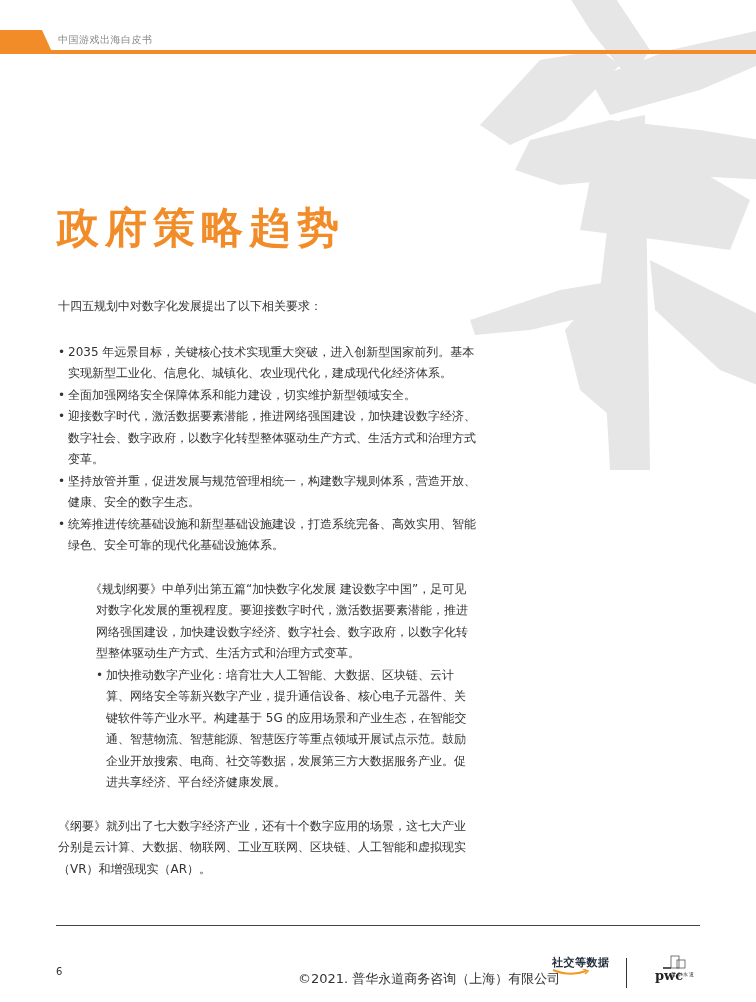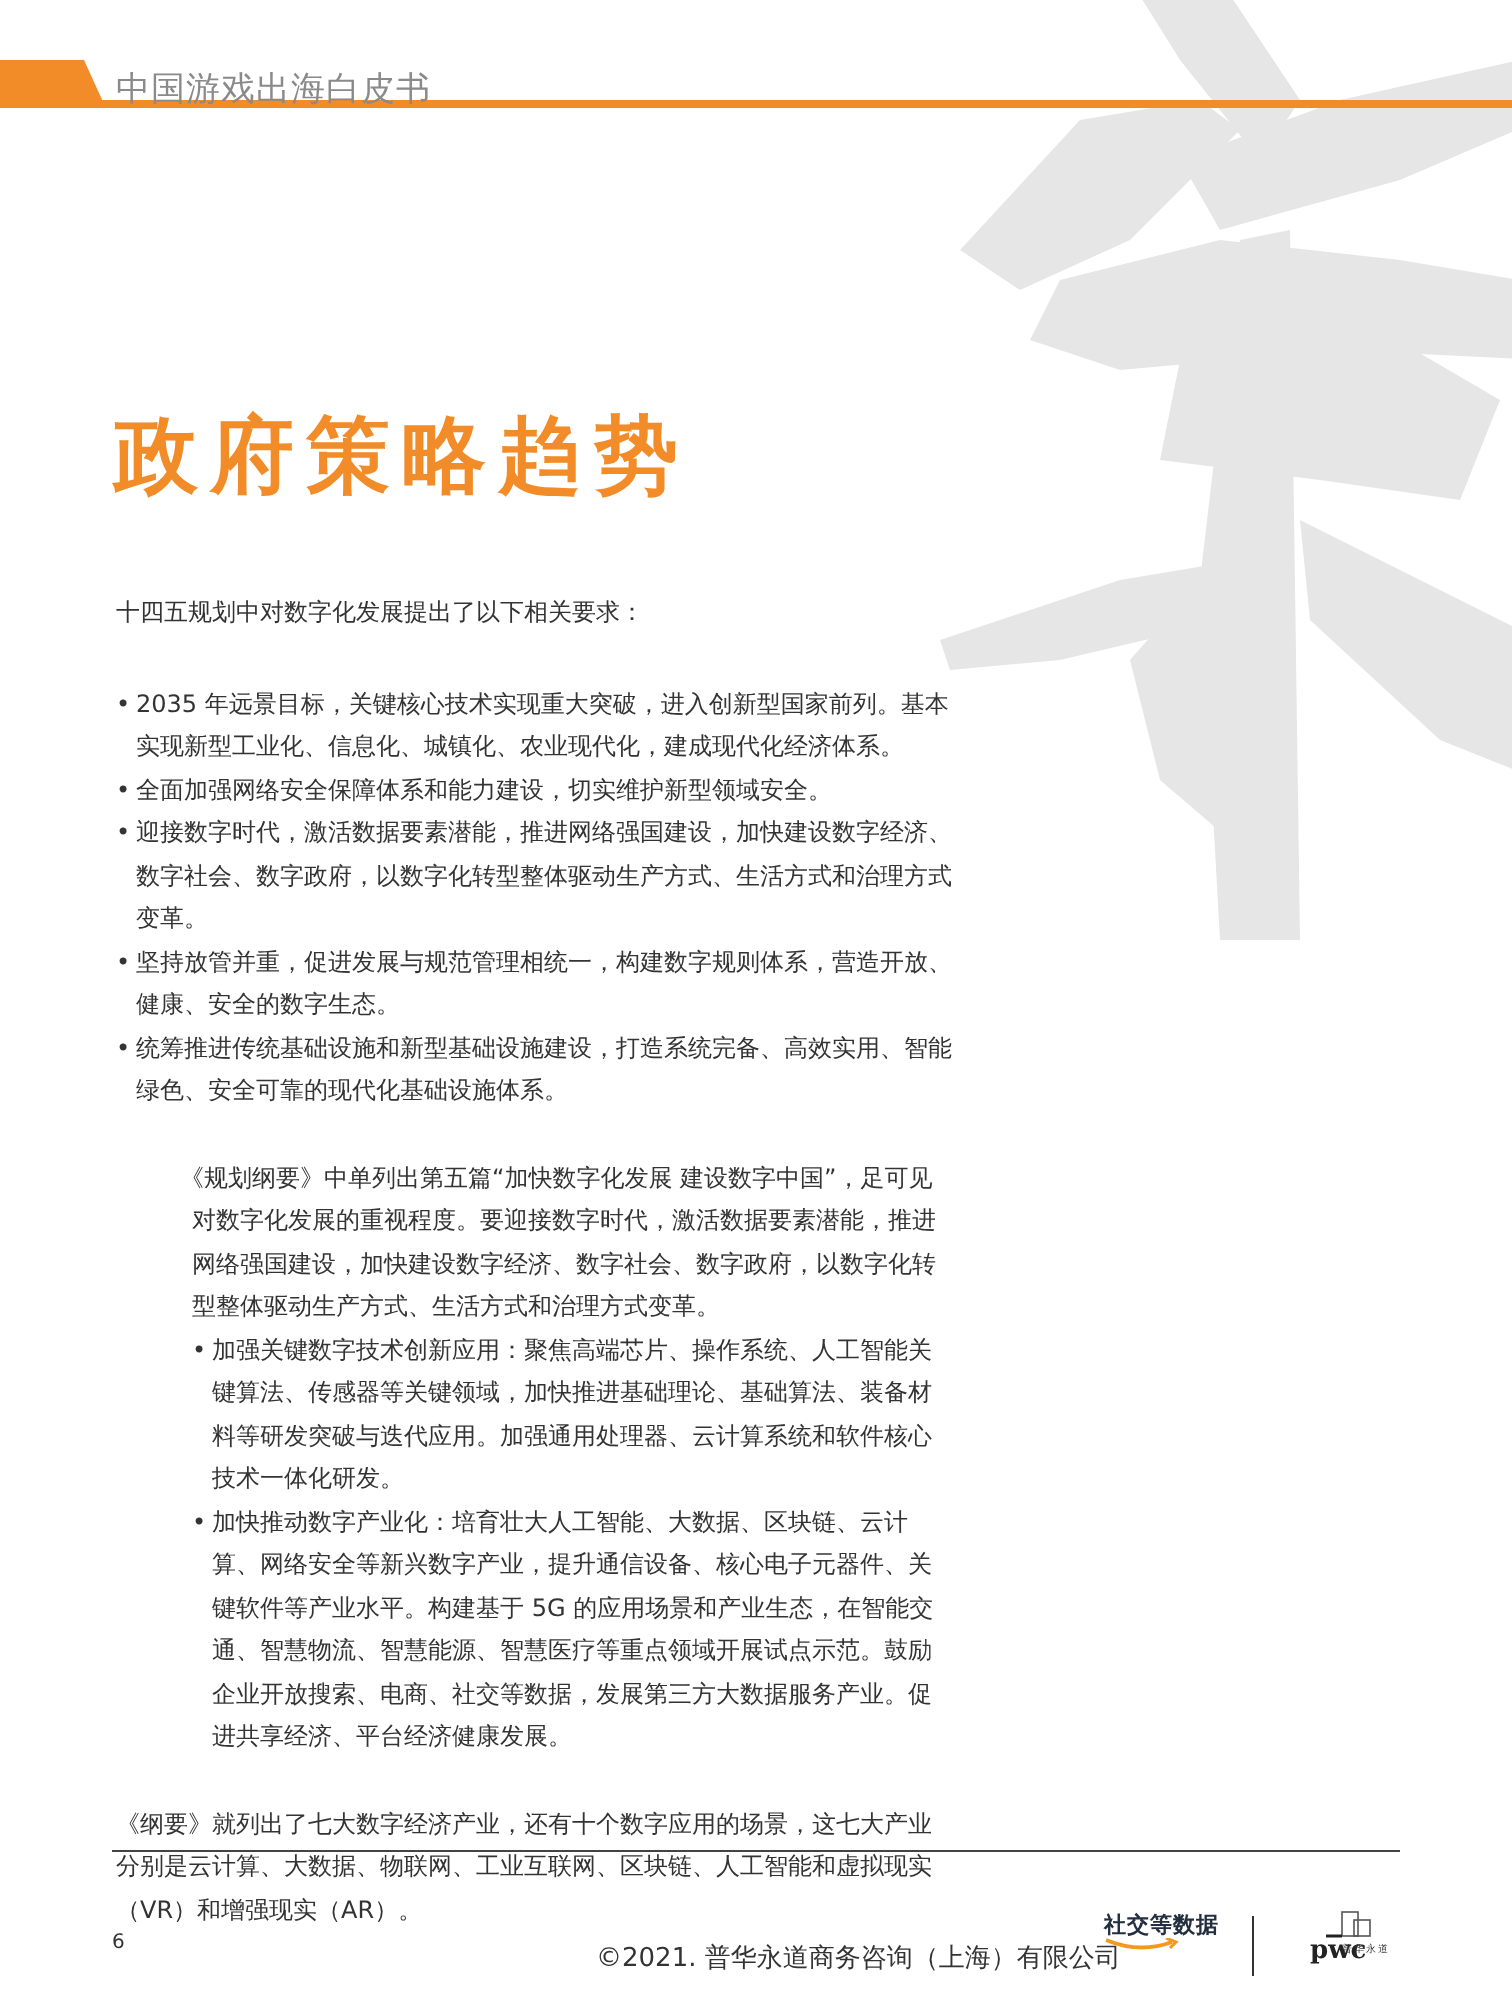--- a/index.html
+++ b/index.html
@@ -16,21 +16,21 @@
       position: absolute; left: 0; top: 30px; width: 52px; height: 22px;
       background: #f28c28;
       clip-path: polygon(0 0, 42px 0, 52px 22px, 0 22px);
       z-index: 2;
     }
     .header-line {
       position: absolute; left: 0; top: 50px; width: 756px; height: 4px;
       background: #f28c28; z-index: 2;
     }
     .header-title {
-      position: absolute; left: 58px; top: 33px; font-size: 17px; color: #8a8a8a;
+      position: absolute; left: 58px; top: 33px; font-size: 10px; color: #8a8a8a;
       z-index: 2; letter-spacing: 0.5px;
     }
     .page-title {
       position: absolute; left: 57px; top: 200px; font-size: 42px; color: #f28c28;
       letter-spacing: 6px; font-weight: bold; margin: 0; z-index: 2;
     }
     .content {
       position: absolute; left: 58px; top: 296px; width: 418px; z-index: 2;
       font-size: 12px; line-height: 21.5px; color: #333333;
     }
@@ -104,21 +104,20 @@
     <li>2035 年远景目标，关键核心技术实现重大突破，进入创新型国家前列。基本实现新型工业化、信息化、城镇化、农业现代化，建成现代化经济体系。</li>
     <li>全面加强网络安全保障体系和能力建设，切实维护新型领域安全。</li>
     <li>迎接数字时代，激活数据要素潜能，推进网络强国建设，加快建设数字经济、数字社会、数字政府，以数字化转型整体驱动生产方式、生活方式和治理方式变革。</li>
     <li>坚持放管并重，促进发展与规范管理相统一，构建数字规则体系，营造开放、健康、安全的数字生态。</li>
     <li>统筹推进传统基础设施和新型基础设施建设，打造系统完备、高效实用、智能绿色、安全可靠的现代化基础设施体系。</li>
   </ul>
 
   <div class="para-block">
     <p>《规划纲要》中单列出第五篇“加快数字化发展 建设数字中国”，足可见对数字化发展的重视程度。要迎接数字时代，激活数据要素潜能，推进网络强国建设，加快建设数字经济、数字社会、数字政府，以数字化转型整体驱动生产方式、生活方式和治理方式变革。</p>
     <ul class="bullets">
-      <li>加强关键数字技术创新应用：聚焦高端芯片、操作系统、人工智能关键算法、传感器等关键领域，加快推进基础理论、基础算法、装备材料等研发突破与迭代应用。加强通用处理器、云计算系统和软件核心技术一体化研发。</li>
       <li>加快推动数字产业化：培育壮大人工智能、大数据、区块链、云计算、网络安全等新兴数字产业，提升通信设备、核心电子元器件、关键软件等产业水平。构建基于 5G 的应用场景和产业生态，在智能交通、智慧物流、智慧能源、智慧医疗等重点领域开展试点示范。鼓励企业开放搜索、电商、社交等数据，发展第三方大数据服务产业。促进共享经济、平台经济健康发展。</li>
     </ul>
   </div>
 
   <div class="final-para">
     <p>《纲要》就列出了七大数字经济产业，还有十个数字应用的场景，这七大产业分别是云计算、大数据、物联网、工业互联网、区块链、人工智能和虚拟现实（VR）和增强现实（AR）。</p>
   </div>
 </div>
 
 <div class="footer-rule"></div>

